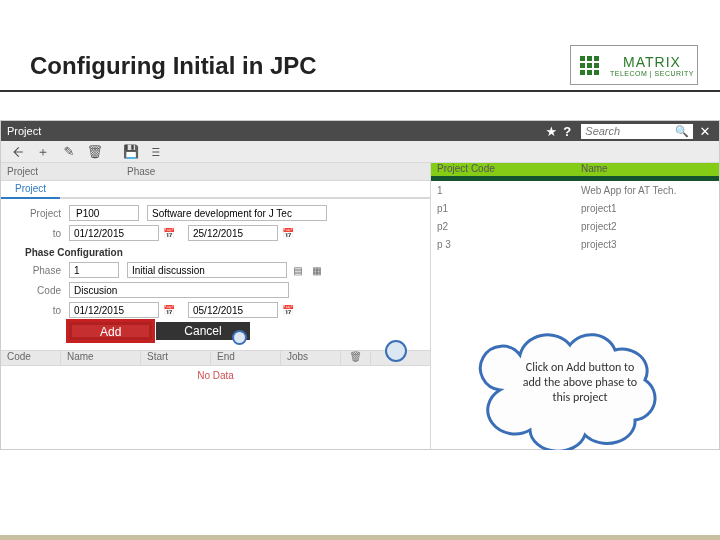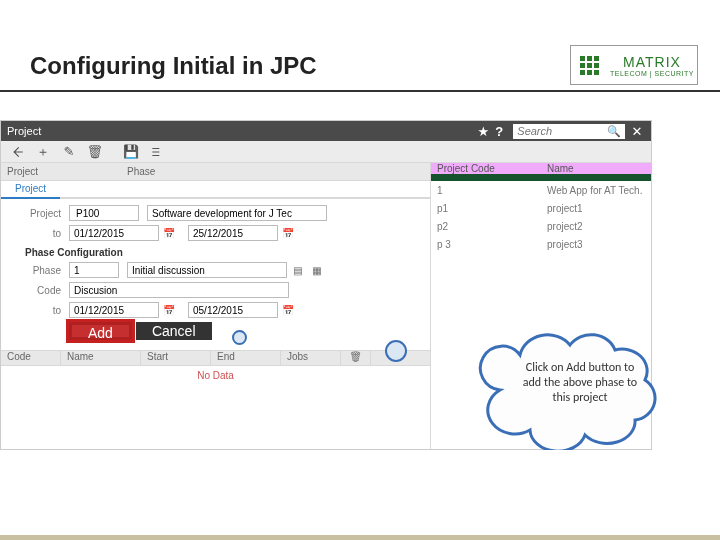--- a/index.html
+++ b/index.html
@@ -6,21 +6,21 @@
   body { width:720px; height:540px; background:#fff; position:relative; overflow:hidden; font-size:11px; color:#333; }
   .slide-title { position:absolute; left:30px; top:52px; font-size:24px; font-weight:bold; color:#222; }
   .underline { position:absolute; left:0; top:90px; width:720px; height:2px; background:#333; }
   .logo { position:absolute; right:22px; top:45px; width:128px; height:40px; display:flex; align-items:center; border:1px solid #999; }
   .logo-left { width:36px; height:100%; background:#fff; display:flex; align-items:center; justify-content:center; }
   .dots { display:grid; grid-template-columns:repeat(3,5px); grid-template-rows:repeat(3,5px); gap:2px; }
   .dots span { width:5px; height:5px; background:#2a7a2a; }
   .logo-right { flex:1; height:100%; background:#fff; color:#2a7a2a; display:flex; flex-direction:column; align-items:center; justify-content:center; }
   .logo-right .b { font-weight:normal; font-size:14px; letter-spacing:1px;}
   .logo-right .s { font-size:7px; letter-spacing:0.5px;}
-  .app { position:absolute; left:0; top:120px; width:652px; height:330px; border:1px solid #ccc; background:#fff;}
+  .app { position:absolute; left:0; top:120px; width:720px; height:330px; border:1px solid #ccc; background:#fff;}
   .app-header { height:20px; background:#4a4a4a; color:#fff; display:flex; align-items:center; padding:0 6px; font-size:11px;}
   .app-header .spacer { flex:1; }
   .app-header .hicon { width:16px; text-align:center; font-size:13px; cursor:pointer; }
   .search-wrap { display:flex; align-items:center; background:#fff; padding:0 4px; margin-left:6px; margin-right:4px;}
   .search-wrap input { border:none; outline:none; font-size:11px; font-style:italic; color:#888; width:90px; height:15px;}
   .toolbar { height:22px; background:#ececec; display:flex; align-items:center; padding:0 4px; gap:2px; border-bottom:1px solid #d8d8d8;}
   .tbtn { width:24px; height:18px; display:flex; align-items:center; justify-content:center; color:#555; font-size:13px; cursor:pointer; }
   .body { display:flex; height:calc(100% - 42px);}
   .left-pane { width:430px; border-right:1px solid #d8d8d8; position:relative;}
   .right-pane { flex:1; }
@@ -28,28 +28,28 @@
   .pcol { padding:0 6px; }
   .tabrow { display:flex; border-bottom:2px solid #d8d8d8; height:18px;}
   .tab { padding:2px 14px; font-size:10px; color:#888; }
   .tab.active { color:#2d7bc4; border-bottom:2px solid #2d7bc4; margin-bottom:-2px;}
   .form-area { padding:6px 8px; font-size:10px; color:#555;}
   .frow { display:flex; align-items:center; margin-bottom:4px; }
   .flabel { width:60px; text-align:right; padding-right:8px; color:#777; font-size:10px;}
   .finput { height:16px; border:1px solid #bbb; padding:0 4px; font-size:10px; background:#fff;}
   .section-head { font-weight:bold; font-size:10px; color:#333; margin:6px 0 4px 16px;}
   .picon { width:16px; height:16px; display:inline-flex; align-items:center; justify-content:center; font-size:10px; color:#666; margin-left:3px;}
-  .btn { height:18px; padding:0 16px; font-size:14px; border:none; cursor:pointer; color:#fff;}
+  .btn { height:18px; padding:0 28px; font-size:12px; border:none; cursor:pointer; color:#fff;}
   .btn-add { background:#c62f2f; border:3px solid #b02020;}
   .btn-cancel { background:#333;}
   .add-highlight { outline:3px solid #c62020; }
   .cols-header { height:16px; background:#e8e8e8; display:flex; font-size:10px; color:#666; border-top:1px solid #d8d8d8; border-bottom:1px solid #d8d8d8;}
   .cols-header div { padding:0 6px; border-right:1px solid #d8d8d8;}
   .nodata { text-align:center; color:#d05050; font-size:10px; padding:4px 0;}
-  .rlist-head { height:18px; background:#f0abfc; display:flex; font-size:10px; color:#555; border-bottom:7px solid #14532d;}
+  .rlist-head { height:18px; background:#84cc16; display:flex; font-size:10px; color:#555; border-bottom:5px solid #14532d;}
   .rlist-head div { padding:0 6px; flex:1; }
   .rrow { display:flex; font-size:10px; color:#777; height:18px; align-items:center;}
   .rrow div { padding:0 6px; flex:1;}
   .callout { position:absolute; left:470px; top:320px; width:200px; height:130px; }
   .cloud { position:absolute; inset:0; }
   .cloud-text { position:absolute; left:50px; top:40px; width:120px; text-align:center; font-size:12px; line-height:1.25; font-family: Calibri, Arial; }
   .circ { position:absolute; border-radius:50%; border:2px solid #3a6fb7; background:#dce7f4;}
   .circ.a { left:385px; top:340px; width:22px; height:22px;}
   .circ.b { left:232px; top:330px; width:15px; height:15px; }
   .footer-bar { position:absolute; left:0; bottom:0; width:720px; height:5px; background:#c8c0a0;}

